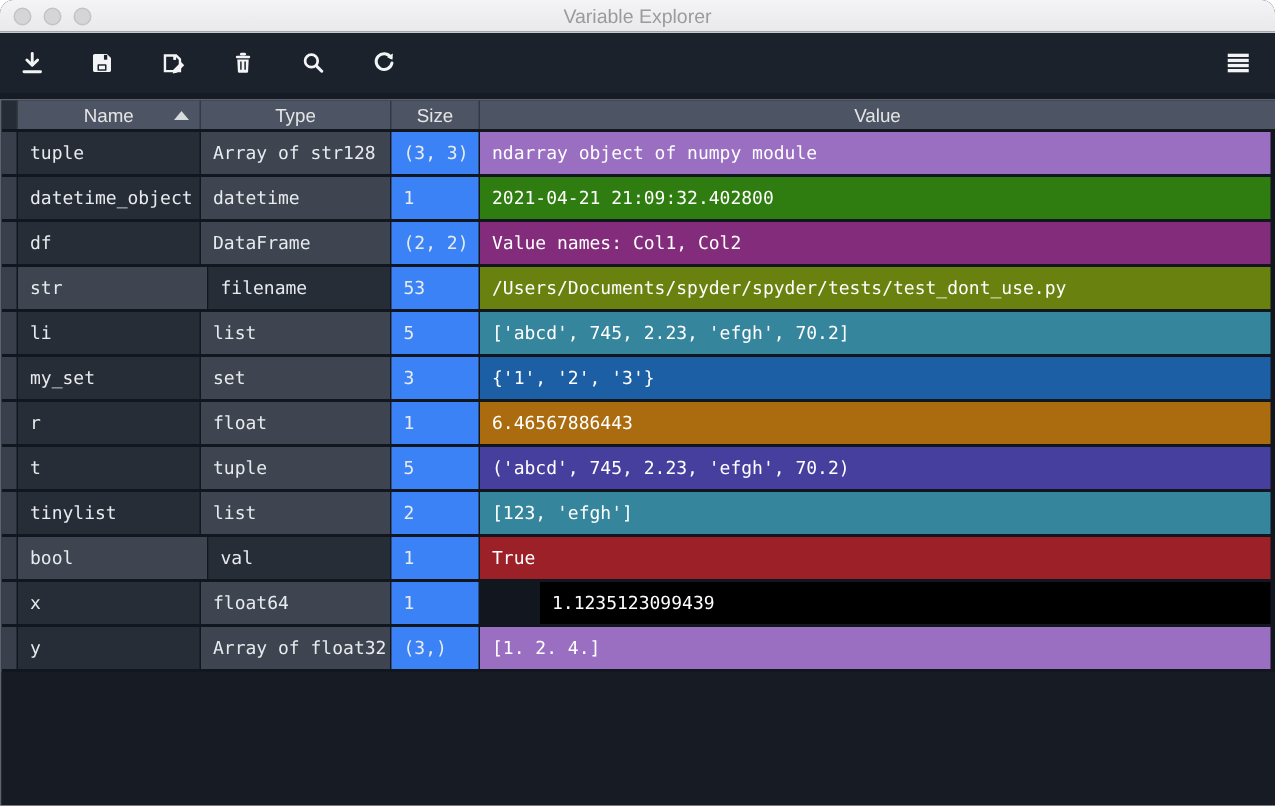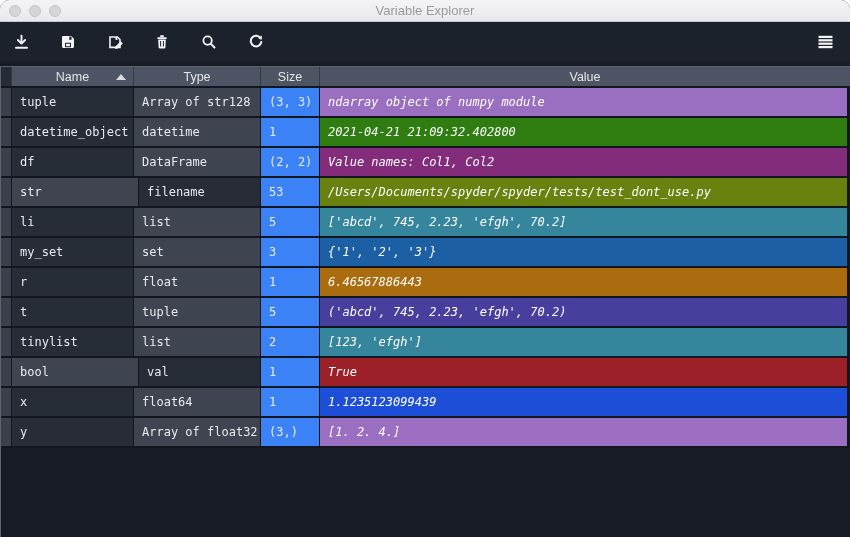--- a/index.html
+++ b/index.html
@@ -62,21 +62,21 @@
   .tbody { padding-top:2px; padding-right:3px; }
   .trow { display:flex; height:28px; margin-bottom:2px;
           font-family:"DejaVu Sans Mono","Liberation Mono",monospace;
           font-size:12px; color:#e8ebee; }
   .cell { display:flex; align-items:center; padding-left:8px;
           border-right:1px solid #12171f; overflow:hidden; white-space:nowrap; }
   .cell-rowhead { width:11px; padding:0; background:#39404c; }
   .cell-name  { width:122px; background:#272d37; }
   .cell-type  { width:127px; background:#3e4450; }
   .cell-size  { width:59px;  background:#3b82f6; }
-  .cell-value { flex:1; border-right:none; color:#ffffff;font-style:italic; }
+  .cell-value { flex:1; border-right:none; color:#ffffff; }
   .filler { background:#161b24; position:absolute; left:0; right:0; bottom:0; }
 </style>
 </head>
 <body>
 
 <div class="window">
 
   <div class="titlebar">
     <div class="traffic">
       <span class="light"></span>
@@ -249,21 +249,21 @@
     <div class="cell cell-type">bool</div>
     <div class="cell cell-name">val</div>
     <div class="cell cell-size">1</div>
     <div class="cell cell-value" style="background: rgb(156, 32, 40);">True</div>
   </div>
         <div class="trow">
     <div class="cell cell-rowhead"></div>
     <div class="cell cell-name">x</div>
     <div class="cell cell-type">float64</div>
     <div class="cell cell-size">1</div>
-    <div class="cell cell-value" style="background: #1d4ed8;">1.1235123099439</div>
+    <div class="cell cell-value" style="background: #000000; margin-left: 40px;">1.1235123099439</div>
   </div>
         <div class="trow">
     <div class="cell cell-rowhead"></div>
     <div class="cell cell-name">y</div>
     <div class="cell cell-type">Array of float32</div>
     <div class="cell cell-size">(3,)</div>
     <div class="cell cell-value" style="background: rgb(154, 111, 194);">[1. 2. 4.]</div>
   </div>
       </div>
     <div class="filler" style="top: 381px;"></div>

